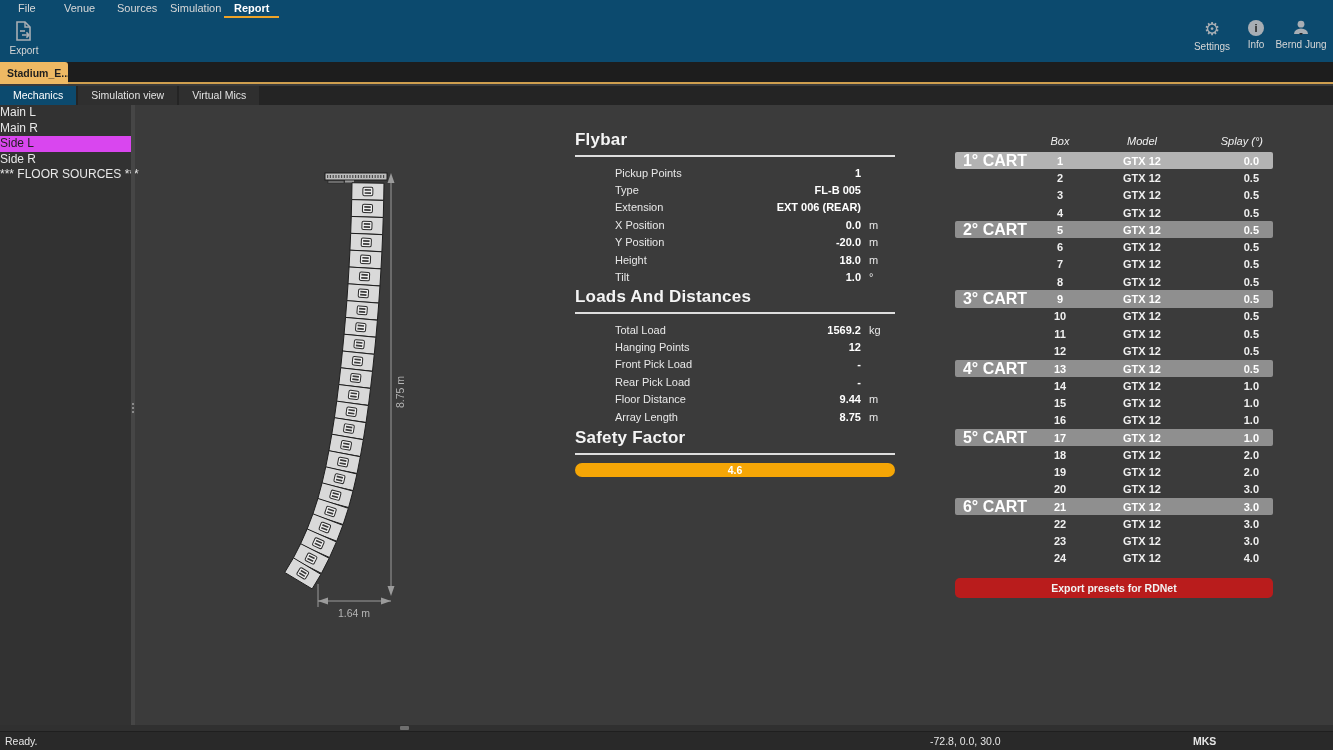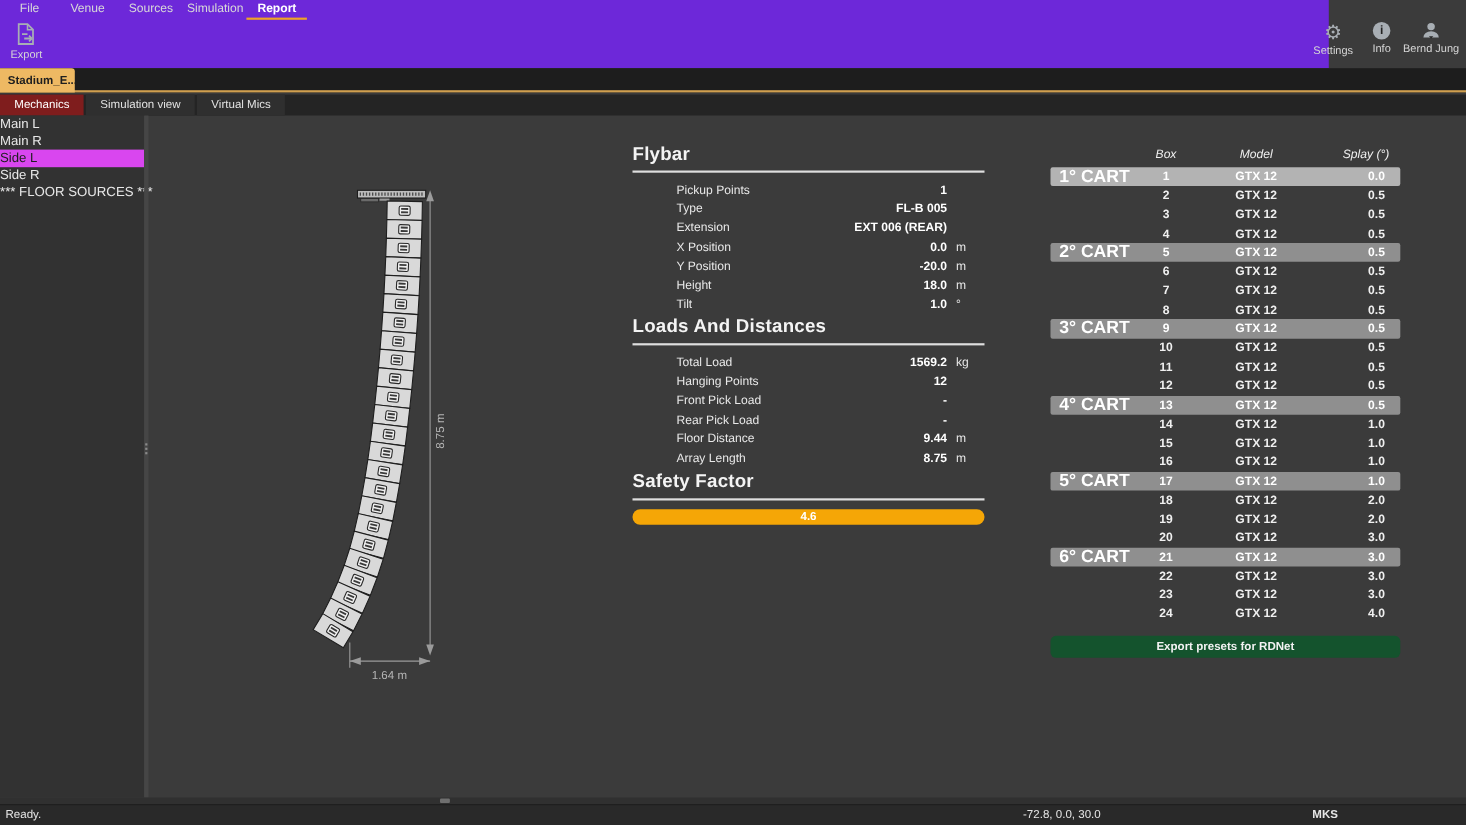--- a/index.html
+++ b/index.html
@@ -3,21 +3,21 @@
 <meta charset="utf-8">
 <style>
   * { box-sizing: border-box; margin: 0; padding: 0; }
   html,body { width:1333px; height:750px; }
   body {
     position: relative; overflow: hidden;
     background: #3b3b3b; color:#ededed;
     font-family: "Liberation Sans", sans-serif;
   }
   
-  .topbar { position:absolute; left:0; top:0; width:1208px; height:62px; background:#6d28d9; }
+  .topbar { position:absolute; left:0; top:0; width:1333px; height:62px; background:#0c4a6e; }
   .menubar { position:absolute; left:0; top:0; width:1333px; height:16px; }
   .menu-item { position:absolute; top:2px; font-size:11px; color:#d8d8d8; cursor:pointer; }
   .menu-item:nth-child(1){left:18px} .menu-item:nth-child(2){left:64px}
   .menu-item:nth-child(3){left:117px} .menu-item:nth-child(4){left:170px}
   .menu-item:nth-child(5){left:234px}
   .menu-item.active { color:#ffffff; font-weight:700; }
   .menu-item.active::after { content:''; position:absolute; left:-10px; right:-10px; bottom:-4px; height:2px; background:#efa427; }
   .tool-group { position:absolute; display:flex; flex-direction:column; align-items:center; cursor:pointer; }
   .tool-label { font-size:10px; color:#d6d6d6; margin-top:3px; white-space:nowrap; }
   #export-tool { left:2px; top:20px; width:44px; }
@@ -25,21 +25,21 @@
   #info-tool { left:1240px; top:20px; width:32px; }
   #user-tool { left:1272px; top:20px; width:58px; }
   .gear-glyph { font-size:18px; line-height:18px; color:#a8aeb4; }
   .info-glyph { width:16px; height:16px; border-radius:50%; background:#a8aeb4; color:#232323; font-size:11px; font-weight:700; display:flex; align-items:center; justify-content:center; }
   
   .projectbar { position:absolute; left:0; top:62px; width:1333px; height:22px; background:#1d1d1d; border-bottom:2px solid #cf9f4f; }
   .project-tab { position:absolute; left:0; top:0; height:22px; width:68px; background:#eeb963; color:#1f1f1f; font-size:10.5px; font-weight:700; line-height:22px; padding-left:7px; border-top-right-radius:3px; cursor:pointer; white-space:nowrap; overflow:hidden; }
   
   .viewtabs { position:absolute; left:0; top:86px; width:1333px; height:19px; background:#242424; display:flex; }
   .view-tab { height:19px; line-height:19px; padding:0 13px; font-size:10.5px; color:#e2e2e2; background:#2f2f2f; margin-right:2px; cursor:pointer; }
-  .view-tab.active { background:#7f1d1d; color:#ffffff; }
+  .view-tab.active { background:#0c4a6e; color:#ffffff; }
   
   .sidebar { position:absolute; left:0; top:105px; width:131px; bottom:25px; background:#323232; }
   .side-item { height:15.5px; line-height:15.5px; font-size:12px; color:#e8e8e8; cursor:pointer; white-space:nowrap; }
   .side-item.selected { background:#d946ef; color:#1f1f1f; }
   .vsplitter { position:absolute; left:131px; top:105px; width:4px; bottom:25px; background:#464646; cursor:col-resize; }
   .grip { position:absolute; left:1px; top:298px; width:2px; height:2px; background:#8a8a8a; box-shadow:0 4px 0 #8a8a8a, 0 8px 0 #8a8a8a; }
   
   .bottomstrip { position:absolute; left:0; bottom:19px; width:1333px; height:6px; background:#303030; }
   .hhandle { position:absolute; left:400px; top:1px; width:9px; height:4px; background:#6f6f6f; border-radius:1px; }
   .statusbar { position:absolute; left:0; bottom:0; width:1333px; height:19px; background:#292929; border-top:1px solid #1f1f1f; font-size:10.5px; color:#e6e6e6; }
@@ -64,21 +64,21 @@
   .t-head, .t-row { display:grid; grid-template-columns:80px 50px 1fr 74px; align-items:center; }
   .t-head { height:22px; font-style:italic; font-size:11px; color:#f0f0f0; }
   .t-row { height:17.3px; font-size:11px; font-weight:700; color:#f0f0f0; border-radius:2px; }
   .c-cart { text-align:center; font-size:16px; }
   .c-box, .c-model { text-align:center; }
   .c-splay { text-align:right; padding-right:14px; }
   .t-head .c-splay { padding-right:10px; }
   .t-row.cart { background:#8f8f8f; color:#ffffff; }
   .t-row.cart.first { background:#b3b3b3; }
   .export-btns { margin-top:11px; }
-  .export-btn { height:20px; border-radius:5px; background:#14532d; color:#f2f2f2; font-size:10.5px; font-weight:700; display:flex; align-items:center; justify-content:center; margin-bottom:8px; cursor:pointer; }
+  .export-btn { height:20px; border-radius:5px; background:#b91c1c; color:#f2f2f2; font-size:10.5px; font-weight:700; display:flex; align-items:center; justify-content:center; margin-bottom:8px; cursor:pointer; }
 </style>
 </head>
 <body>
 
 <div class="topbar">
   <div class="menubar">
       <div class="menu-item">File</div>
       <div class="menu-item">Venue</div>
       <div class="menu-item">Sources</div>
       <div class="menu-item">Simulation</div>

